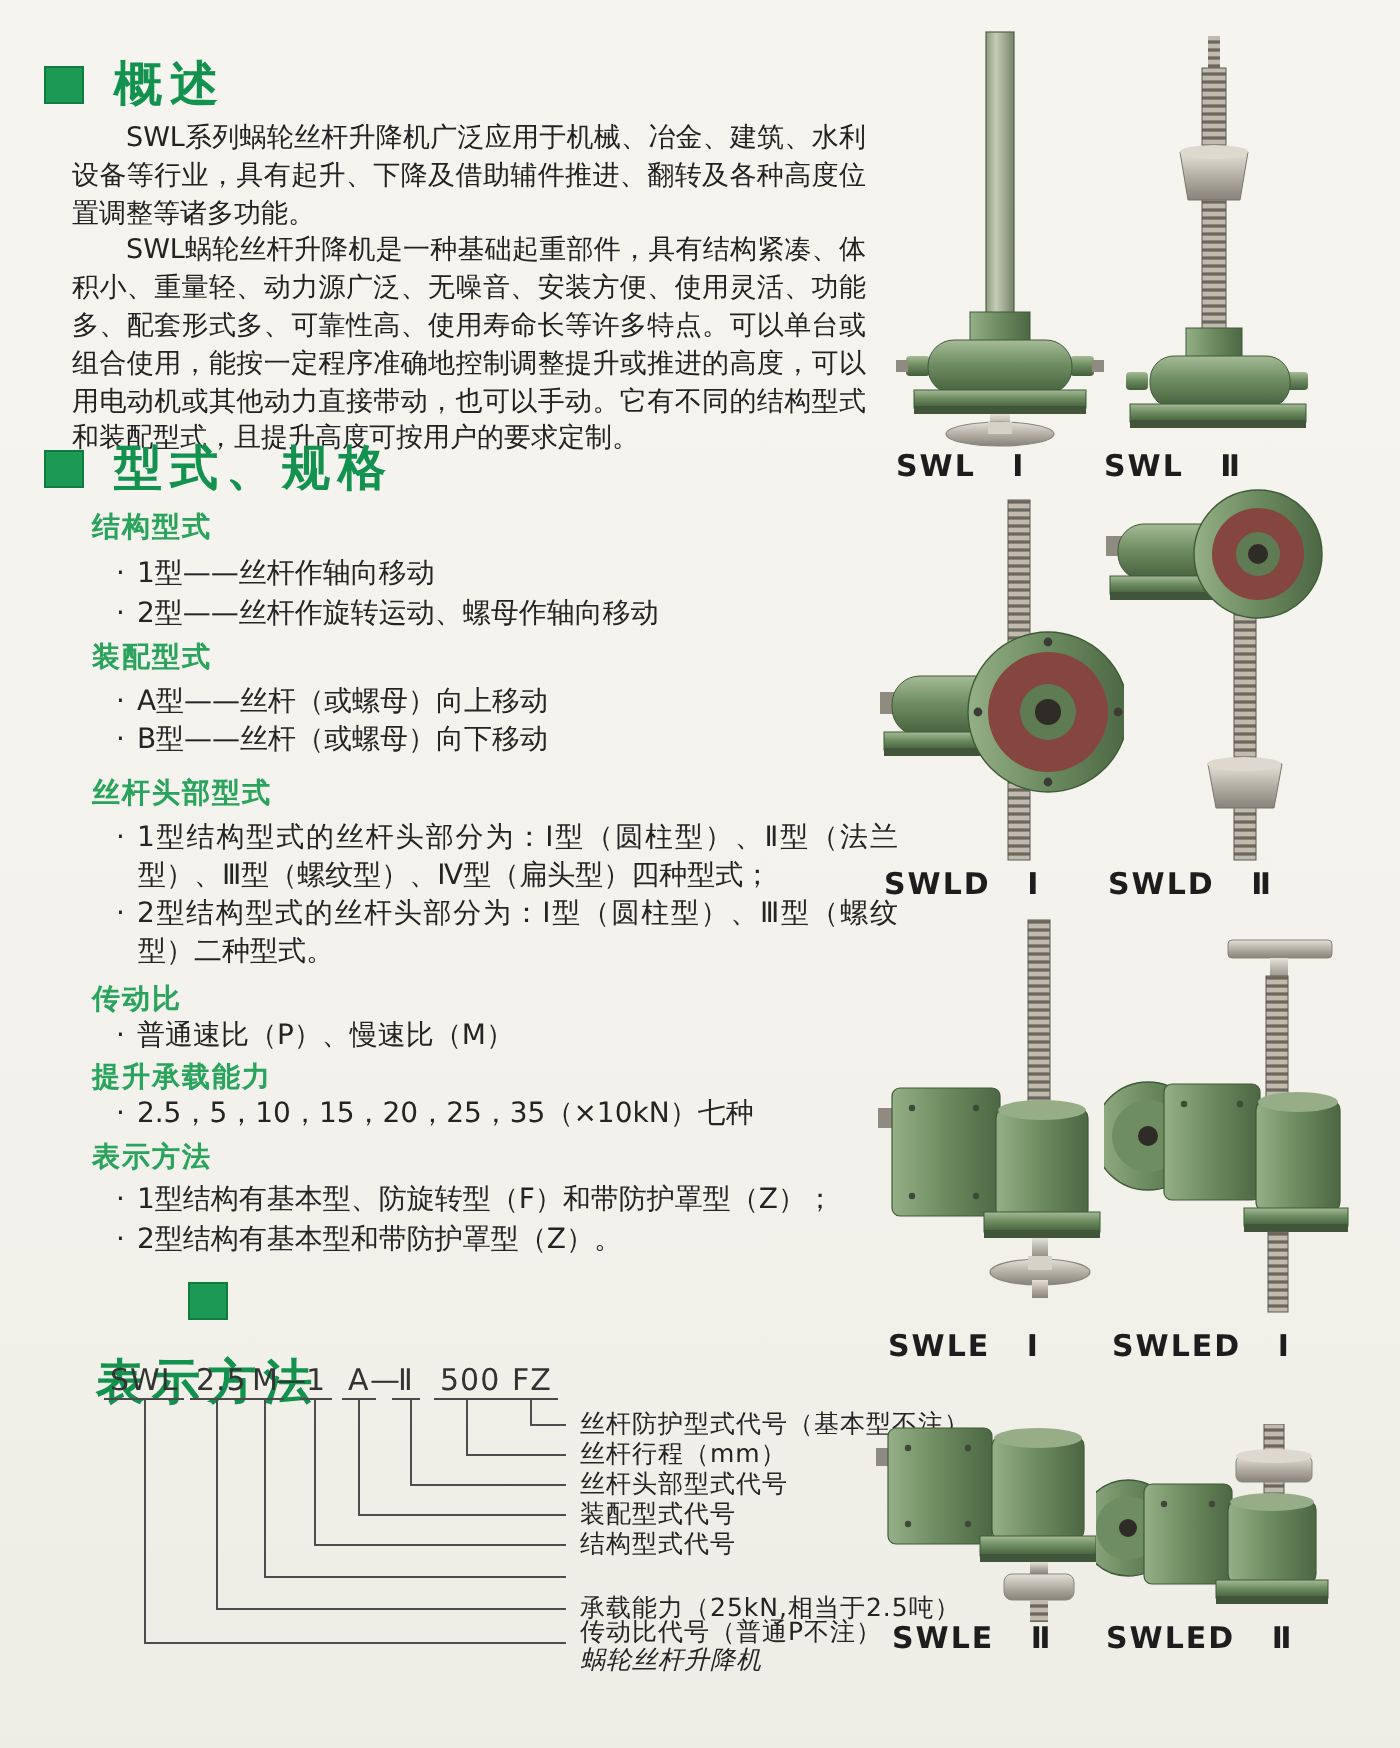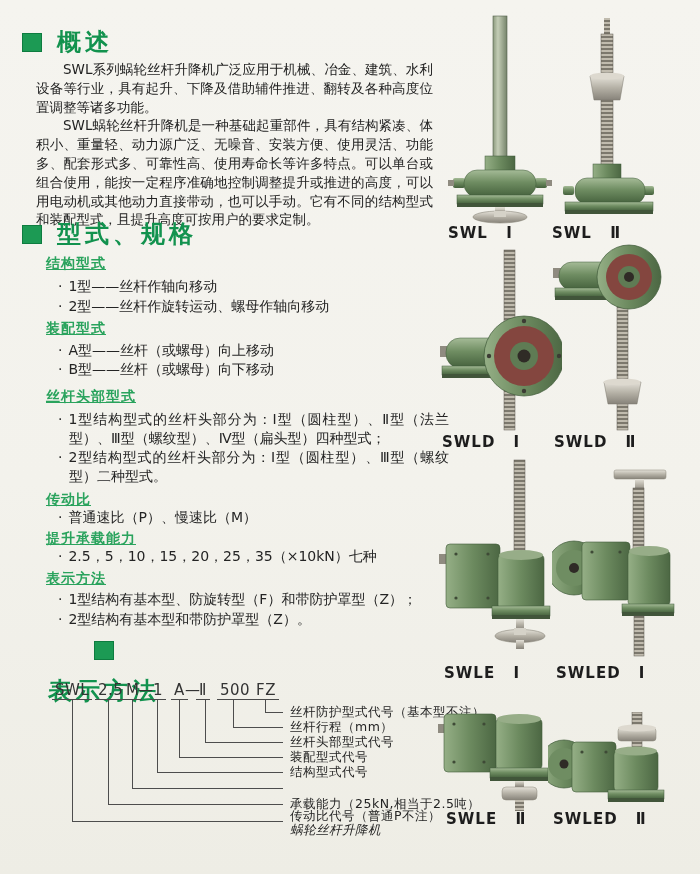--- a/index.html
+++ b/index.html
@@ -10,21 +10,21 @@
   }
   
   .sec{position:absolute;display:flex;align-items:center;gap:15px;}
   .sec .sq{width:18px;height:17px;background:#1c9a54;border:1px solid #0e7c40;flex:0 0 auto;}
   .sec .t{font-size:24px;font-weight:700;color:#12924e;letter-spacing:4px;white-space:nowrap;}
   
   .overview-text{position:absolute;left:36px;top:60px;width:397px;font-size:13.5px;
     line-height:18.8px;text-align:justify;color:#222;}
   .overview-text p{margin:0;text-indent:2em;}
   
-  .shead{position:absolute;left:46px;font-size:14px;font-weight:700;color:#2aa35d;letter-spacing:1px;white-space:nowrap;text-decoration:underline;}
+  .shead{position:absolute;left:46px;font-size:14px;font-weight:700;color:#2aa35d;letter-spacing:1px;white-space:nowrap;}
   .li{position:absolute;left:58px;font-size:14px;color:#242424;white-space:nowrap;}
   .li .b{margin-right:6px;}
   .li.wide{width:380px;line-height:19px;white-space:normal;text-align:justify;
     text-indent:-11px;padding-left:11px;}
   
   .seg{position:absolute;top:681px;font-size:15px;color:#333;letter-spacing:.5px;
     border-bottom:1.5px solid #4a4a4a;padding:0 3px;white-space:nowrap;}
   .dash{position:absolute;top:681px;font-size:15px;color:#333;}
   .vl{position:absolute;width:1px;background:#4d4d4d;}
   .hl{position:absolute;height:1px;background:#4d4d4d;}

